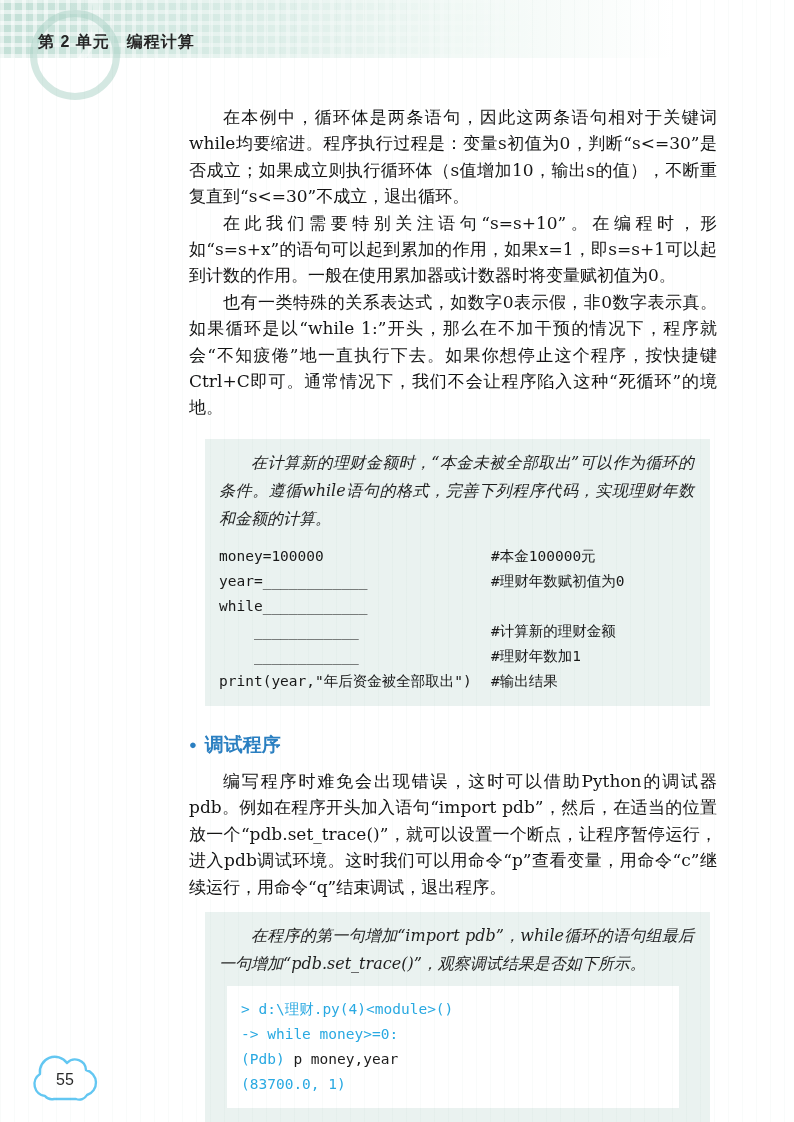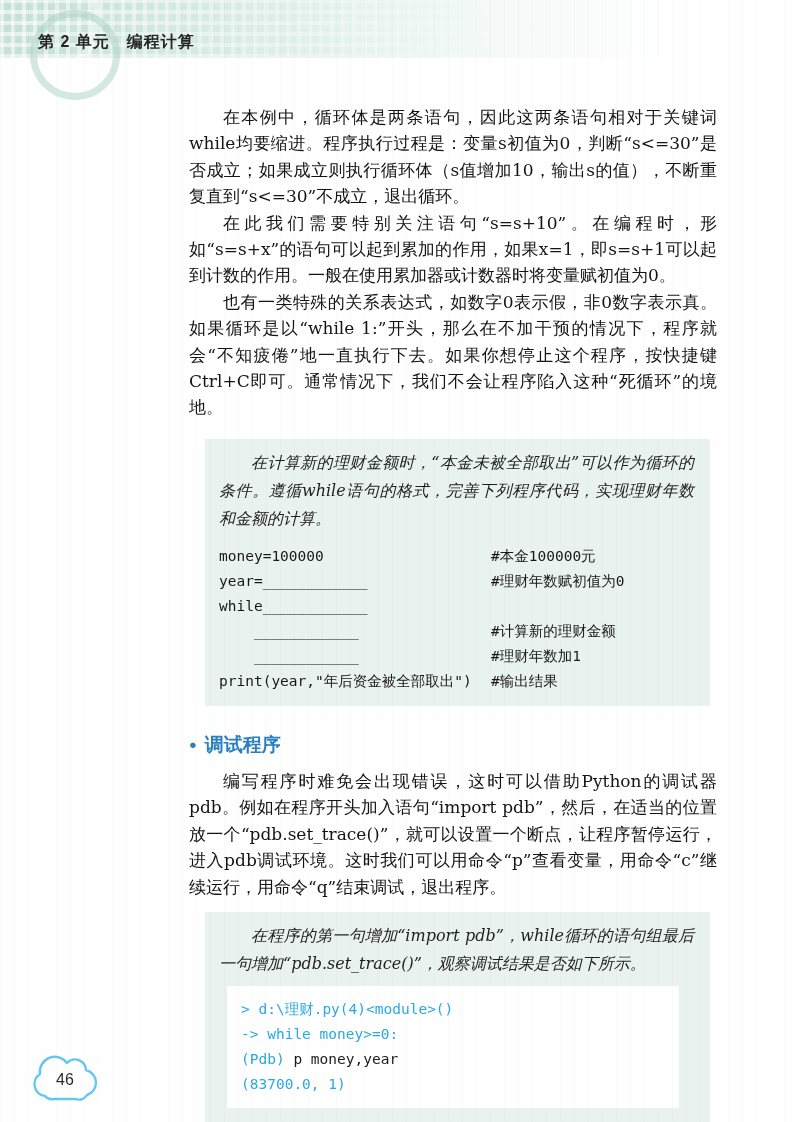--- a/index.html
+++ b/index.html
@@ -111,16 +111,16 @@
           <div class="conrow"><span style="color: rgb(41, 169, 226);">(Pdb) </span><span style="color: rgb(27, 27, 27);">p money,year</span></div>
           <div class="conrow"><span style="color: rgb(41, 169, 226);">(83700.0, 1)</span></div>
         </div>
     </section>
   </main>
 
   <div class="pagenum">
     <svg viewBox="0 0 78 58" width="78" height="58">
       <path d="M19,46 A12,12 0 0 1 14,24 A15,15 0 0 1 41,13 A11,11 0 0 1 60,20 A13,13 0 0 1 61,45 A9,9 0 0 1 50,49 L28,49 A9,9 0 0 1 19,46 Z" fill="#ffffff" stroke="#63c7f2" stroke-width="2.4" stroke-linejoin="round"></path>
     </svg>
-    <span class="num">46</span>
+    <span class="num">55</span>
   </div>
 
 </div>
 
 </body></html>

